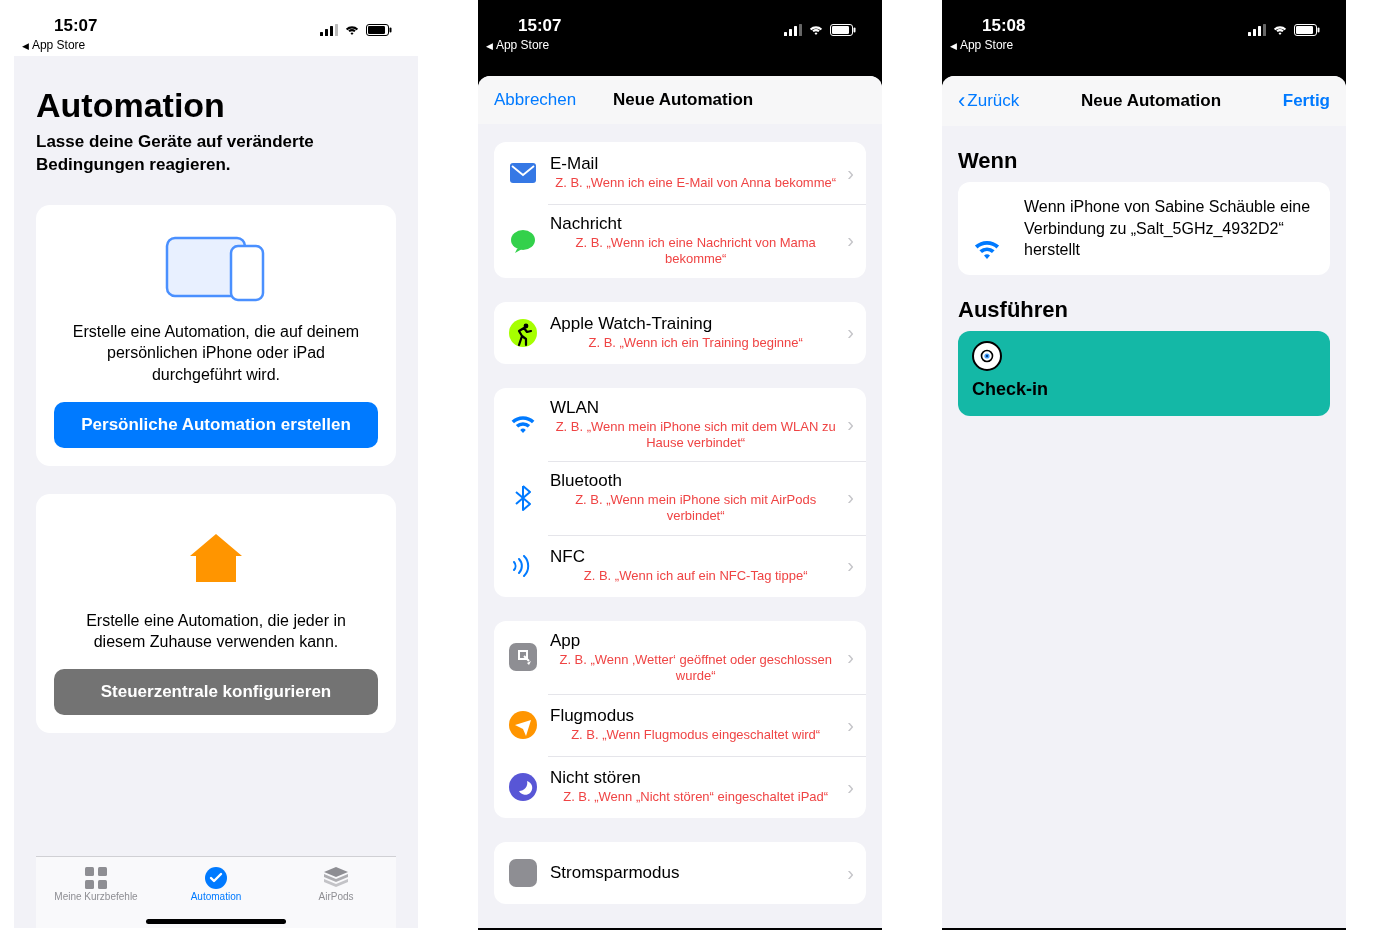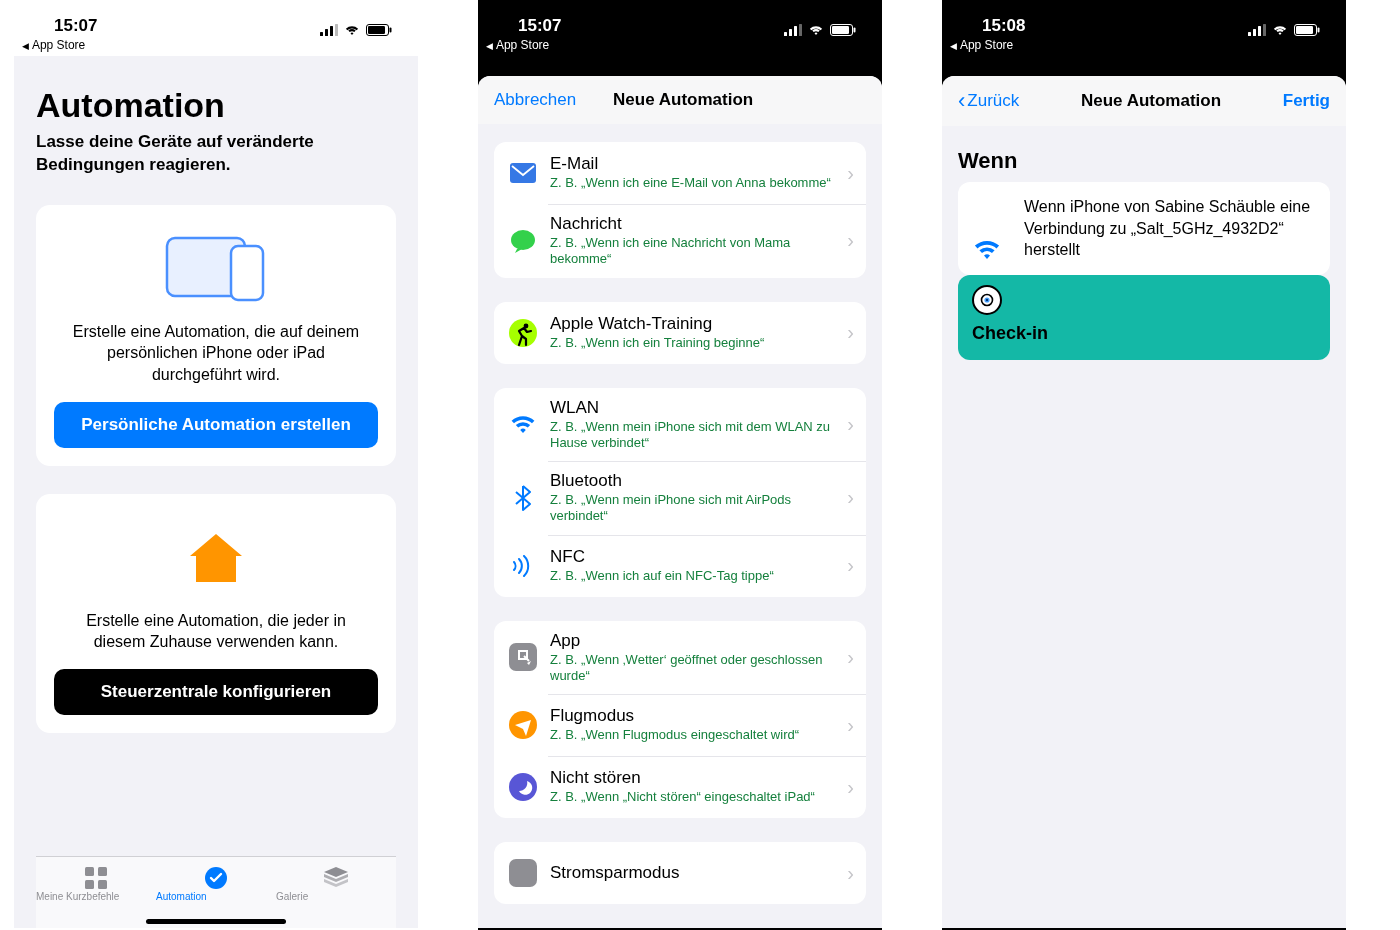--- a/index.html
+++ b/index.html
@@ -15,42 +15,42 @@
   .back-line::before { content: "◀"; font-size: 9px; margin-right: 3px; }
   
   .s1-body { padding: 0 22px; background:#f2f2f7; height:calc(100% - 58px); display:flex; flex-direction:column; }
   .s1-title { font-size: 34px; font-weight: 700; margin-top: 30px; }
   .s1-sub { font-size: 17px; font-weight: 600; margin-top: 6px; line-height: 1.35; }
   .card { background:#fff; border-radius: 14px; margin-top: 28px; padding: 24px 18px 18px; text-align:center; }
   .card-illus { height: 80px; display:flex; align-items:center; justify-content:center; }
   .card-text { font-size: 16px; line-height: 1.35; margin: 12px 6px 16px; }
   .btn { border-radius: 10px; padding: 13px 0; font-size: 17px; font-weight: 600; color:#fff; }
   .btn-blue { background:#007aff; }
-  .btn-orange { background:#000000; }
+  .btn-orange { background:#737373; }
   .tabbar { margin-top:auto; display:flex; border-top:1px solid #d0d0d4; background:#f9f9fb; height: 72px; align-items:flex-start; padding-top:8px; }
-  .tab { flex:1; text-align:left; font-size:10px; color:#8e8e93; }
+  .tab { flex:1; text-align:center; font-size:10px; color:#8e8e93; }
   .tab.active { color:#007aff; }
   .tab-icn { height:26px; display:flex; align-items:center; justify-content:center; font-size:20px; }
   .home-ind { position:absolute; bottom:6px; left:50%; transform:translateX(-50%); width:140px; height:5px; border-radius:3px; background:#000; }
   
   .sheet-top { height:20px; }
   .sheet-card { background:#f2f2f7; border-radius:12px 12px 0 0; height:calc(100% - 78px); overflow:hidden; display:flex; flex-direction:column; }
   .sheet-hdr { display:flex; align-items:center; justify-content:space-between; padding: 14px 16px; background:#f7f7f8; }
   .sheet-hdr .ttl { font-size:17px; font-weight:600; }
   .sheet-hdr .lnk { font-size:17px; color:#007aff; }
   .sheet-hdr .lnk.right { font-weight:600; }
   .list { padding: 0 16px 40px; overflow-y:hidden; }
   .grp { background:#fff; border-radius:12px; margin-top: 24px; }
   .grp:first-child { margin-top: 18px; }
   .itm { display:flex; align-items:center; padding: 10px 12px 10px 14px; min-height:62px; position:relative; }
   .itm + .itm::before { content:""; position:absolute; left:54px; right:0; top:0; height:1px; background:#e5e5ea; }
   .icn { width:30px; height:30px; border-radius:7px; display:flex; align-items:center; justify-content:center; flex-shrink:0; font-size:18px; }
   .itm-txt { flex:1; margin-left:12px; padding-right:6px; }
   .itm-ttl { font-size:17px; }
-  .itm-sub { font-size:13px; color:#15803d; margin-top:1px; line-height:1.25; }
+  .itm-sub { font-size:13px; color:#ef4444; margin-top:1px; line-height:1.25;text-align:center; }
   .chev { color:#c5c5c9; font-size:20px; font-weight:300; }
   
   .sect-lbl { font-size:22px; font-weight:700; padding: 22px 16px 8px; }
   .plain-card { background:#fff; border-radius:12px; margin: 0 16px; padding: 14px; display:flex; align-items:flex-end; gap:22px; }
   .plain-card .txt { font-size:16px; line-height:1.35; }
   .action-card { background:#14b8a6; border-radius:12px; margin: 0 16px; padding: 10px 14px 16px; }
   .action-icn { width:30px; height:30px; border-radius:15px; border:2px solid #000; display:flex; align-items:center; justify-content:center; font-size:14px; background:#fff; }
   .action-lbl { font-size:18px; font-weight:600; margin-top:8px; }
   
   svg { display:block; }
@@ -134,21 +134,21 @@
         <div>Automation</div>
       </div>
       <div class="tab">
         <div class="tab-icn">
           <svg width="24" height="22" viewBox="0 0 24 22" fill="#8e8e93">
                 <path d="M12 0l12 5-12 5L0 5z"></path>
                 <path d="M12 12l12-5v3l-12 5L0 10V7z" opacity=".7"></path>
                 <path d="M12 17l12-5v3l-12 5L0 15v-3z" opacity=".5"></path>
               </svg>
         </div>
-        <div>Galerie</div>
+        <div>AirPods</div>
       </div>
     </div>
   </div>
   <div class="home-ind"></div>
 </div>
 
 <div class="phone sheet">
   <div class="status-bar dark">
     <span>15:07</span>
     <span class="status-right">
@@ -365,20 +365,21 @@
     <div class="sect-lbl">Wenn</div>
     <div class="plain-card">
       <span>
         <svg width="30" height="24" viewBox="0 0 30 24" fill="#007aff">
               <path d="M15 22l3-3.4a4.4 4.4 0 00-6 0L15 22zM5.5 11.4a14 14 0 0119 0l2.6-2.8a18 18 0 00-24.2 0l2.6 2.8zM10 16a8 8 0 0110 0l2.6-2.8a12 12 0 00-15.2 0L10 16z"></path>
             </svg>
       </span>
       <span class="txt">Wenn iPhone von Sabine Schäuble eine Verbindung zu „Salt_5GHz_4932D2“ herstellt</span>
     </div>
 
+    <div class="sect-lbl">Ausführen</div>
     <div class="action-card">
       <div class="action-icn">
         <svg width="18" height="18" viewBox="0 0 18 18">
               <circle cx="9" cy="9" r="5.5" fill="none" stroke="#000" stroke-width="1.6"></circle>
               <circle cx="9" cy="9" r="2.6" fill="#4aa3ff"></circle>
               <circle cx="9" cy="9" r="1.2" fill="#003a80"></circle>
             </svg>
       </div>
       <div class="action-lbl">Check-in</div>
     </div>

